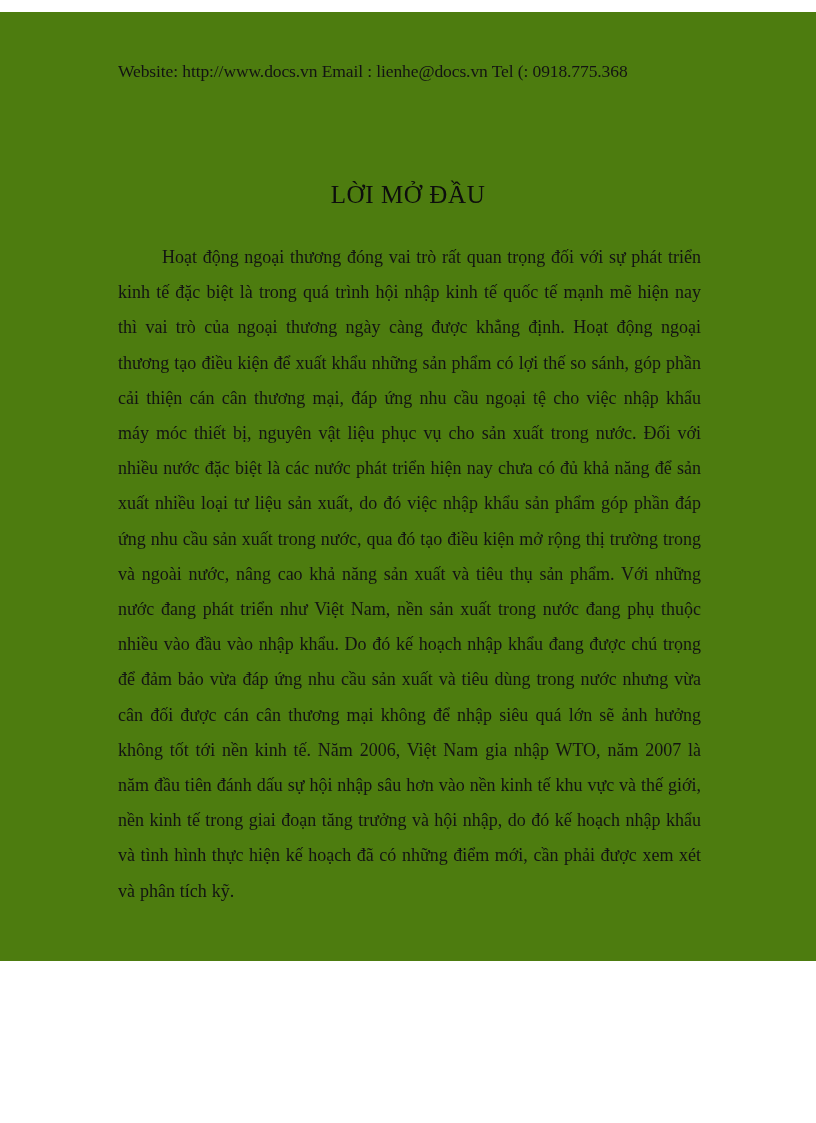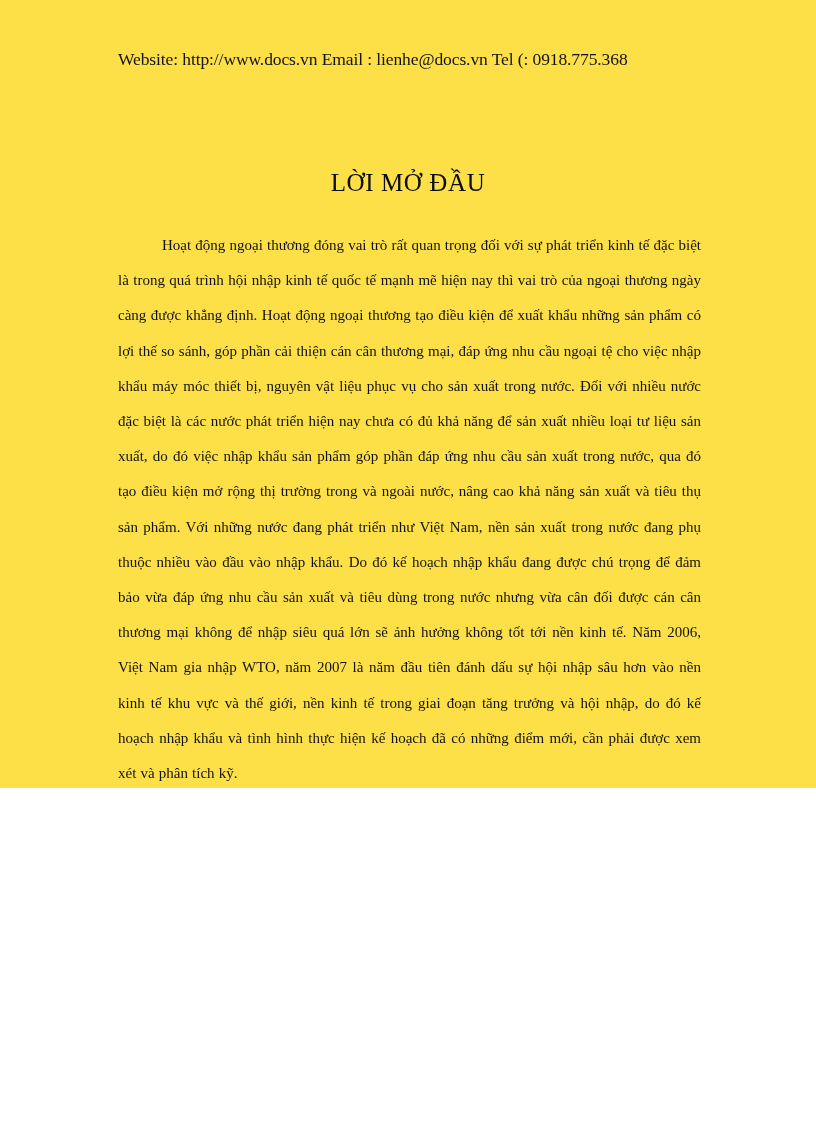--- a/index.html
+++ b/index.html
@@ -4,23 +4,23 @@
 <style>
   html, body {
     margin: 0;
     padding: 0;
     background: #ffffff;
   }
 
   .page {
     position: relative;
     width: 816px;
-    height: 788px;
-    background: #fde047;
-    margin: 0 auto;
+    height: 949px;
+    background: #4d7c0f;
+    margin: 12px auto;
     overflow: hidden;
     font-family: "Liberation Serif", "DejaVu Serif", serif;
     color: #141414;
     -webkit-font-smoothing: antialiased;
   }
 
   
   .running-header {
     position: absolute;
     left: 118px;
@@ -51,21 +51,21 @@
     position: absolute;
     left: 118px;
     top: 228px;
     width: 583px;
   }
 
   .body-paragraph {
     margin: 0;
     text-align: justify;
     text-justify: inter-word;
-    font-size: 15px;
+    font-size: 18px;
     line-height: 35.2px;
     text-indent: 44px;
     color: #131313;
     word-spacing: 0.4px;
   }
 
   
   .page-number {
     position: absolute;
     left: 0;

